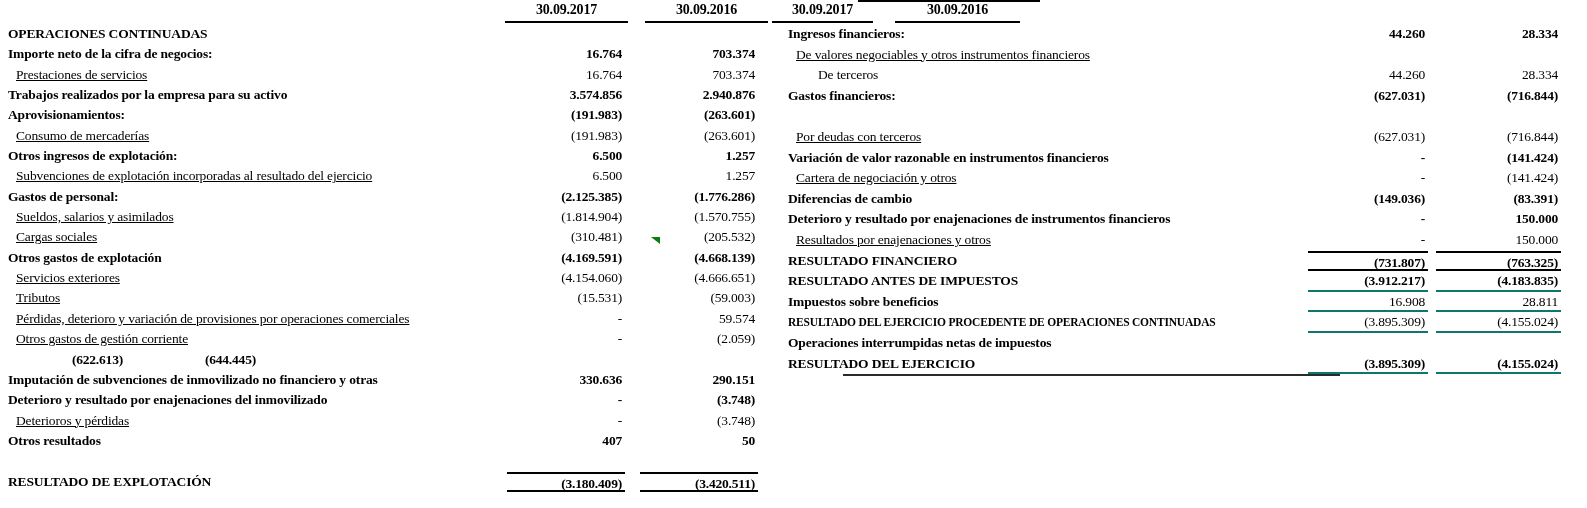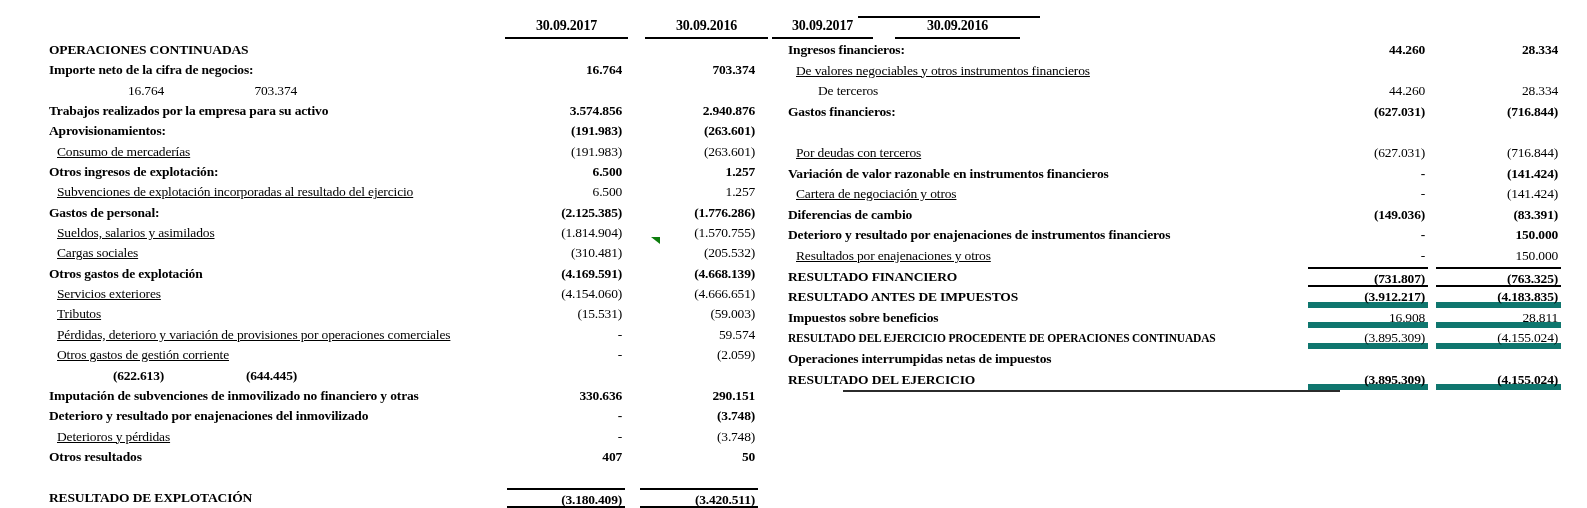--- a/index.html
+++ b/index.html
@@ -3,57 +3,57 @@
 <meta charset="utf-8">
 <style>
   html,body{margin:0;padding:0;}
   body{
     width:1587px;height:508px;background:#ffffff;color:#000;
     font-family:"Liberation Serif","DejaVu Serif",serif;
     -webkit-font-smoothing:antialiased;
   }
   .page{position:relative;width:1587px;height:508px;overflow:hidden;background:#fff;}
 
-  .panel{position:absolute;top:16px;}
+  .panel{position:absolute;top:0;}
   #left-panel{left:8px;width:750px;}
   #right-panel{left:788px;width:773px;}
 
   
   .hdr{position:relative;height:24px;}
   .hcell{
     position:absolute;top:1px;height:20px;line-height:18px;
     border-bottom:2px solid #000;text-align:center;
     font-weight:bold;font-size:14px;letter-spacing:-0.2px;white-space:nowrap;
   }
   #left-panel .h1{left:497px;width:123px;}
   #left-panel .h2{left:637px;width:123px;}
   #right-panel .h1{left:-16px;width:101px;}
   #right-panel .h2{left:107px;width:125px;}
   .topline{position:absolute;top:0;left:70px;width:182px;height:0;border-top:2px solid #000;}
 
   
   .rows{position:relative;}
   .row{display:flex;white-space:nowrap;}
-  #left-panel  .row{height:20.35px;line-height:20.35px;margin-left:41px;}
+  #left-panel  .row{height:20.35px;line-height:20.35px;}
   #right-panel .row{height:20.6px;line-height:20.6px;}
   .lbl{flex:1;font-size:13.5px;letter-spacing:-0.15px;overflow:hidden;}
   .lbl.b{font-weight:bold;}
   .lbl.sm{font-size:11.5px;letter-spacing:-0.2px;}
   .ind1{padding-left:8px;text-decoration:underline;}
   .ind2{padding-left:30px;}
   .val{
     text-align:right;font-size:13.5px;letter-spacing:-0.2px;
     padding-right:3px;box-sizing:border-box;
   }
   .val.b{font-weight:bold;}
   #left-panel  .v1{width:118px;}
   #left-panel  .v2{width:118px;margin-left:15px;}
   #right-panel .v1{width:120px;}
   #right-panel .v2{width:125px;margin-left:8px;}
-  .val.ub{border-bottom:6px solid #0f766e;}
+  .val.ub{border-bottom:2px solid #0f766e;}
   .val.utb{border-top:2px solid #000;border-bottom:2px solid #000;}
 
   
   .longline{position:absolute;left:55px;top:374px;width:497px;height:0;border-top:2px solid #2b2b2b;}
 
   
   .marker{
     position:absolute;left:651px;top:237px;width:0;height:0;
     border-top:7px solid #0d7d0d;border-left:9px solid transparent;
   }
@@ -73,20 +73,21 @@
           <span class="lbl ind0 b">OPERACIONES CONTINUADAS</span>
           <span class="val v1"></span>
           <span class="val v2"></span>
         </div>
         <div class="row">
           <span class="lbl ind0 b">Importe neto de la cifra de negocios:</span>
           <span class="val v1 b">16.764</span>
           <span class="val v2 b">703.374</span>
         </div>
         <div class="row">
+          <span class="lbl ind1">Prestaciones de servicios</span>
           <span class="val v1">16.764</span>
           <span class="val v2">703.374</span>
         </div>
         <div class="row">
           <span class="lbl ind0 b">Trabajos realizados por la empresa para su activo</span>
           <span class="val v1 b">3.574.856</span>
           <span class="val v2 b">2.940.876</span>
         </div>
         <div class="row">
           <span class="lbl ind0 b">Aprovisionamientos:</span>

